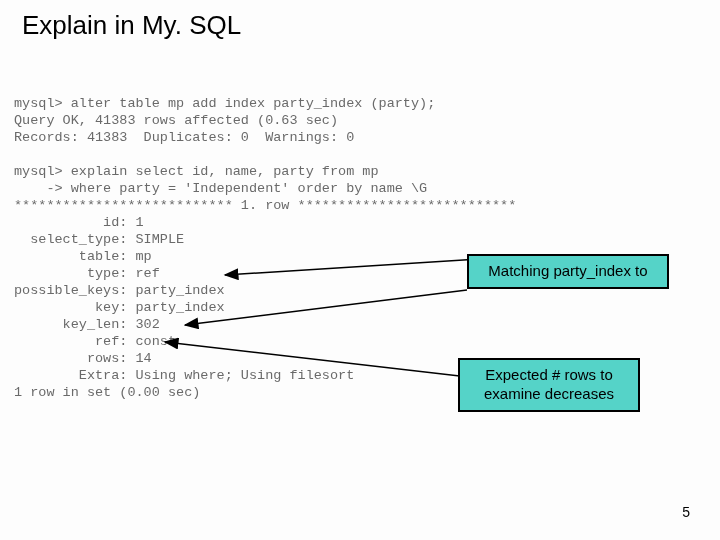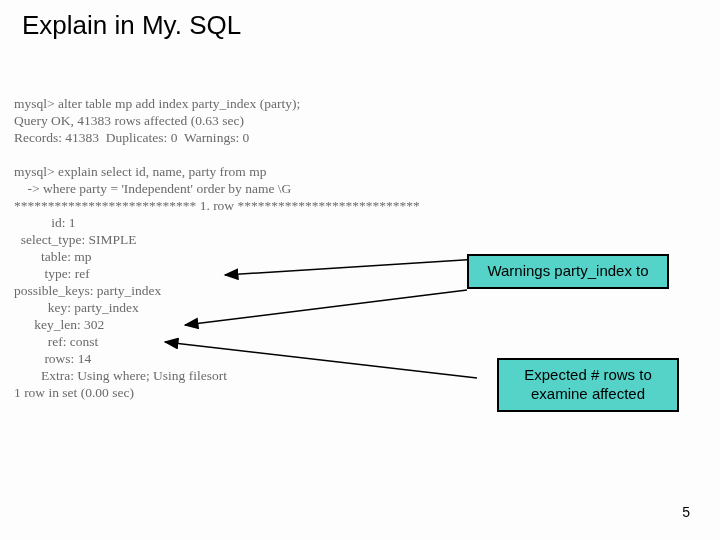--- a/index.html
+++ b/index.html
@@ -16,38 +16,38 @@
     top: 10px;
     left: 22px;
     font-size: 26px;
     font-weight: normal;
     color: #000;
   }
   .terminal {
     position: absolute;
     top: 78px;
     left: 14px;
-    font-family: Liberation Serif, serif;
+    font-family: Liberation Mono, monospace;
     font-size: 13.5px;
     line-height: 17px;
     color: #6a6a6a;
     white-space: pre;
   }
   .callout {
     position: absolute;
     background: #55d3c8;
     border: 2px solid #000;
     padding: 6px 12px;
     font-size: 15px;
     text-align: center;
     color: #000;
     line-height: 1.25;
   }
   .callout1 { top: 254px; left: 467px; width: 202px; }
-  .callout2 { top: 358px; left: 497px; width: 182px; }
+  .callout2 { top: 358px; left: 458px; width: 182px; }
   .pagenum {
     position: absolute;
     bottom: 20px;
     right: 30px;
     font-size: 14px;
     color: #000;
   }
   .arrows { position: absolute; top: 0; left: 0; pointer-events: none; }
 </style>
 </head>
@@ -81,21 +81,21 @@
     <marker id="ah" markerWidth="10" markerHeight="8" refX="9" refY="4" orient="auto">
       <polygon points="0 0, 10 4, 0 8" fill="#000"></polygon>
     </marker>
   </defs>
   <line x1="495" y1="258" x2="225" y2="275" stroke="#000" stroke-width="1.5" marker-end="url(#ah)"></line>
   <line x1="467" y1="290" x2="185" y2="325" stroke="#000" stroke-width="1.5" marker-end="url(#ah)"></line>
   <line x1="477" y1="378" x2="165" y2="342" stroke="#000" stroke-width="1.5" marker-end="url(#ah)"></line>
 </svg>
 
 <div class="callout callout1">
-  <span>Warnings party_index to</span><br>
+  <span>Matching party_index to</span><br>
 </div>
 
 <div class="callout callout2">
   <span>Expected # rows to</span><br>
-  <span>examine affected</span>
+  <span>examine decreases</span>
 </div>
 
 <div class="pagenum">5</div>
 
 </body></html>

